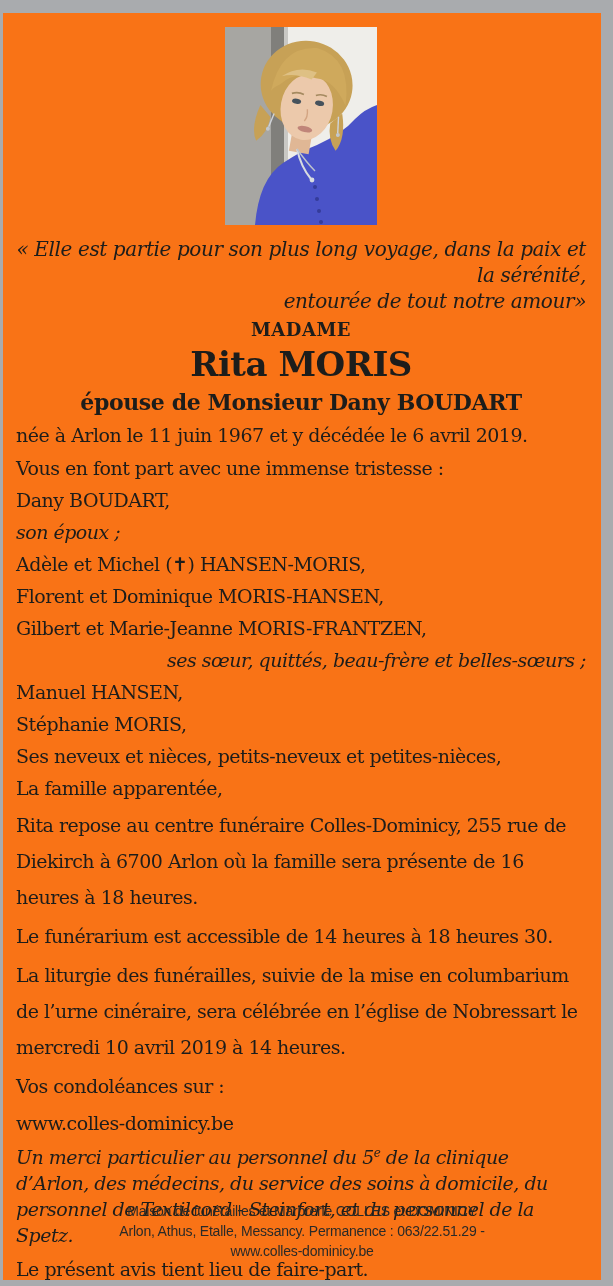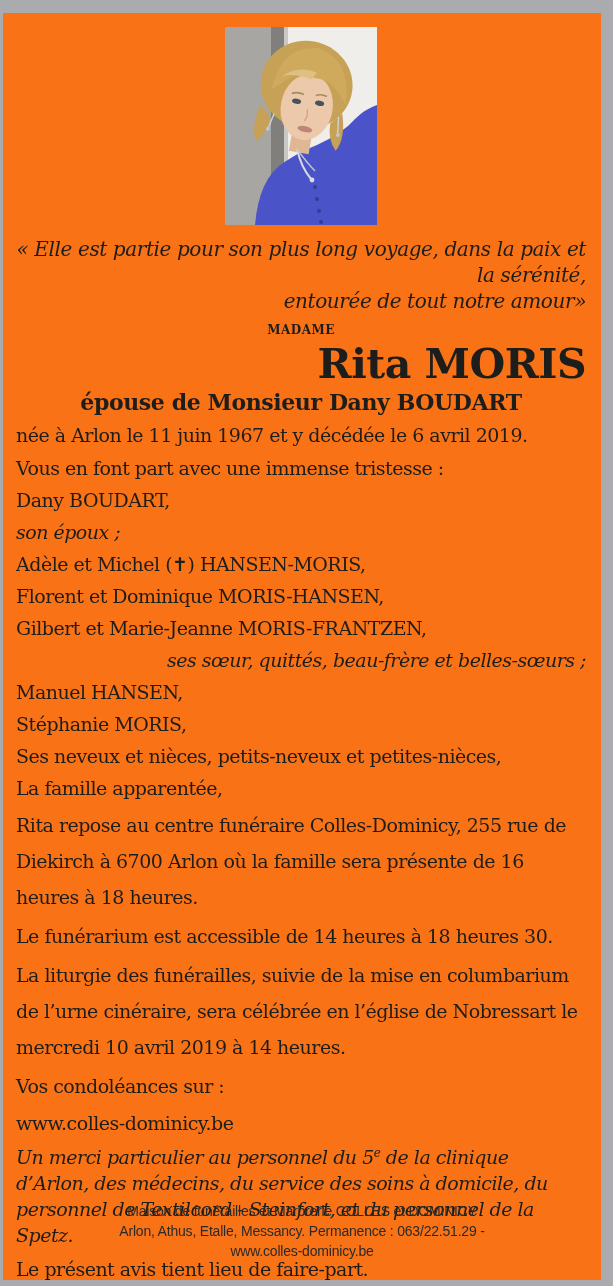--- a/index.html
+++ b/index.html
@@ -26,26 +26,26 @@
   }
   .quote {
     margin-top:11px;
     text-align:right;
     font-style:italic;
     font-size:20px; line-height:26px;
     letter-spacing:-0.4px;
   }
   .madame {
     margin-top:4px; text-align:center;
-    font-weight:bold; font-size:12px; line-height:24px;
+    font-weight:bold; font-size:18px; line-height:24px;
     letter-spacing:0.5px;
   }
   .name {
-    text-align:right; font-weight:bold;
-    font-size:41px; line-height:44px; letter-spacing:-0.5px;
+    text-align:center; font-weight:bold;
+    font-size:34px; line-height:44px; letter-spacing:-0.5px;
   }
   .spouse {
     margin-top:3px; text-align:center;
     font-weight:bold; font-size:22px; line-height:26px;
     letter-spacing:-0.4px;
   }
   .bodyline, .para {
     font-size:19px; letter-spacing:-0.5px;
   }
   .bodyline { line-height:28px; white-space:nowrap; }

